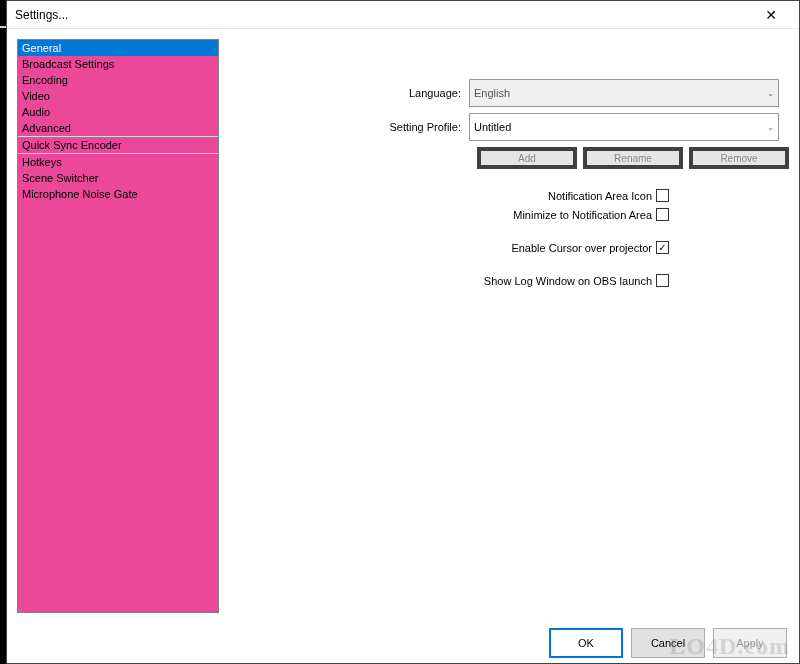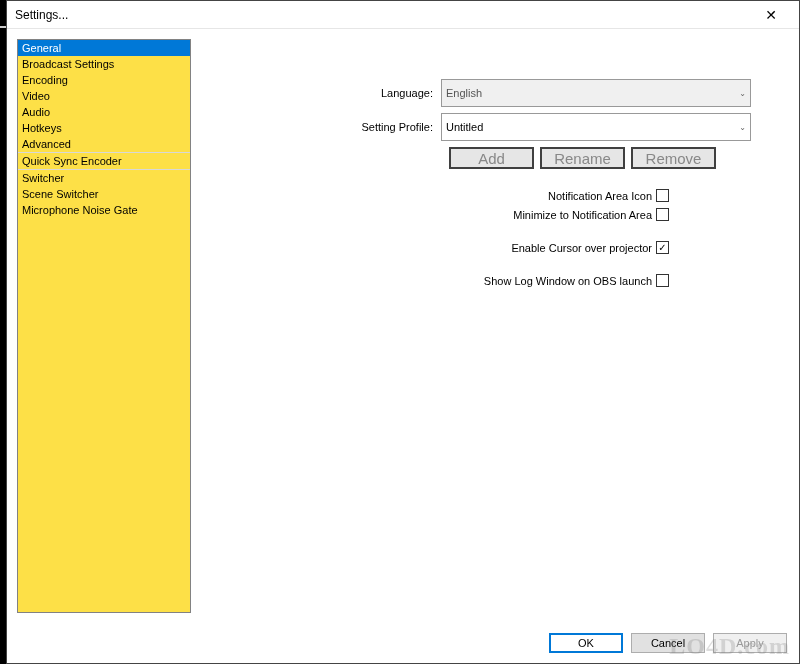--- a/index.html
+++ b/index.html
@@ -41,23 +41,23 @@
       font-size: 14px;
       cursor: pointer;
     }
     .content {
       flex: 1;
       display: flex;
       padding: 10px;
       gap: 10px;
     }
     .sidebar {
-      width: 174px;
+      width: 211px;
       border: 1px solid #828282;
-      background: #fde047;
+      background: #ec4899;
       overflow: hidden;
     }
     .sidebar-item {
       height: 16px;
       line-height: 16px;
       padding: 0 4px;
       font-size: 11px;
       cursor: pointer;
       white-space: nowrap;
     }
@@ -110,26 +110,26 @@
       color: #666;
     }
     .btn-row {
       display: flex;
       gap: 6px;
       margin-left: 148px;
       margin-top: 4px;
       margin-bottom: 20px;
     }
     .btn-row button {
-      width: 85px;
+      width: 100px;
       height: 22px;
-      border: 2px solid #404040;
+      border: 4px solid #404040;
       background: #e6e6e6;
       color: #888;
-      font-size: 15px;
+      font-size: 10px;
       cursor: pointer;
     }
     .check-row {
       display: flex;
       align-items: center;
       justify-content: flex-end;
       margin-right: 120px;
       margin-bottom: 6px;
       gap: 4px;
       font-size: 11px;
@@ -149,21 +149,21 @@
     .footer {
       height: 40px;
       display: flex;
       align-items: center;
       justify-content: flex-end;
       gap: 8px;
       padding: 0 12px;
     }
     .footer button {
       width: 74px;
-      height: 20px;
+      height: 30px;
       border: 1px solid #adadad;
       background: #e1e1e1;
       font-size: 11px;
       cursor: pointer;
     }
     .footer button.primary {
       background: #fff;
       border: 2px solid #0078d7;
     }
     .footer button.disabled {
@@ -215,32 +215,29 @@
       <div class="sidebar-item">
         <span>Encoding</span>
       </div>
       <div class="sidebar-item">
         <span>Video</span>
       </div>
       <div class="sidebar-item">
         <span>Audio</span>
       </div>
       <div class="sidebar-item">
+        <span>Advanced</span>
+      </div>
+      <div class="sidebar-sep"></div>
+      <div class="sidebar-item">
+        <span>Quick Sync Encoder</span>
+      </div>
+      <div class="sidebar-sep"></div>
+      <div class="sidebar-item">
         <span>Hotkeys</span>
-      </div>
-      <div class="sidebar-item">
-        <span>Advanced</span>
-      </div>
-      <div class="sidebar-sep"></div>
-      <div class="sidebar-item">
-        <span>Quick Sync Encoder</span>
-      </div>
-      <div class="sidebar-sep"></div>
-      <div class="sidebar-item">
-        <span>Switcher</span>
       </div>
       <div class="sidebar-item">
         <span>Scene Switcher</span>
       </div>
       <div class="sidebar-item">
         <span>Microphone Noise Gate</span>
       </div>
     </div>
 
     <div class="main">

